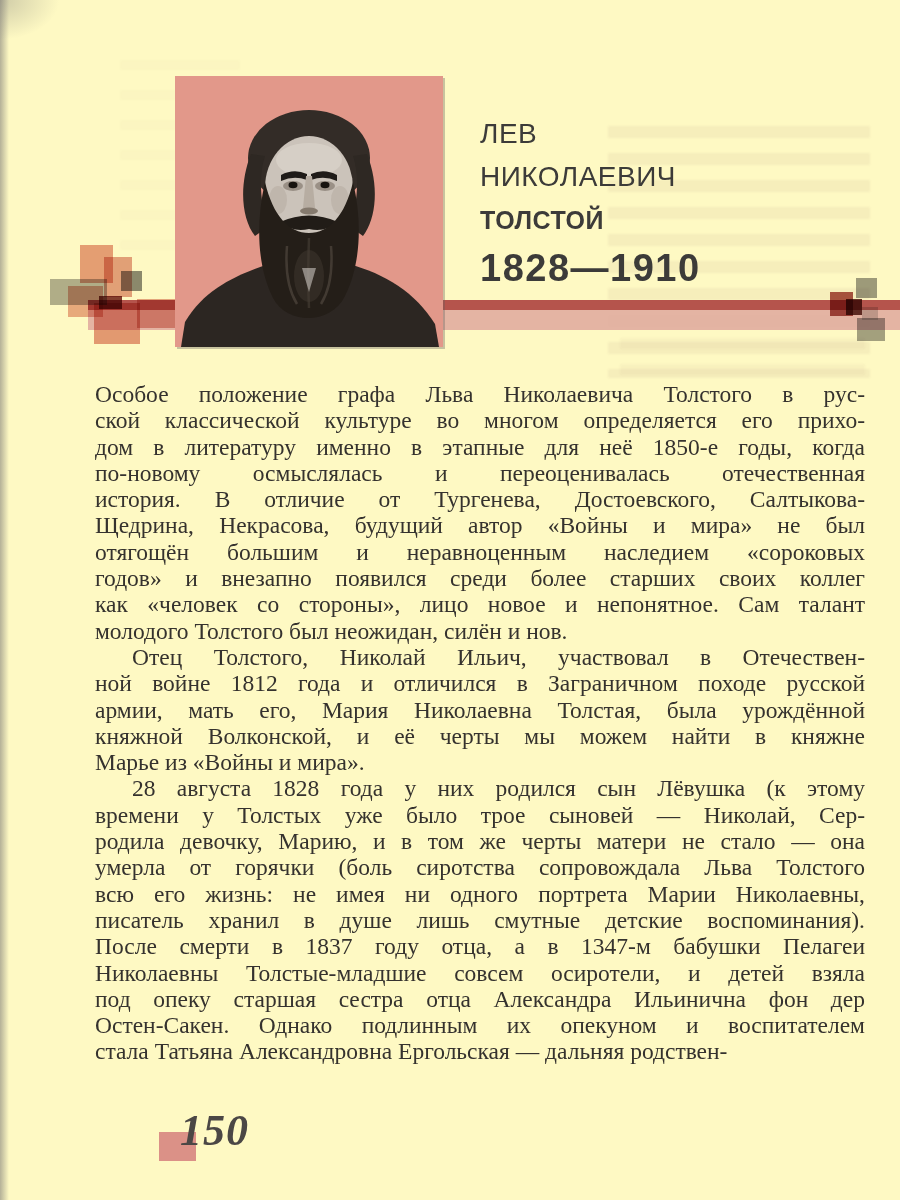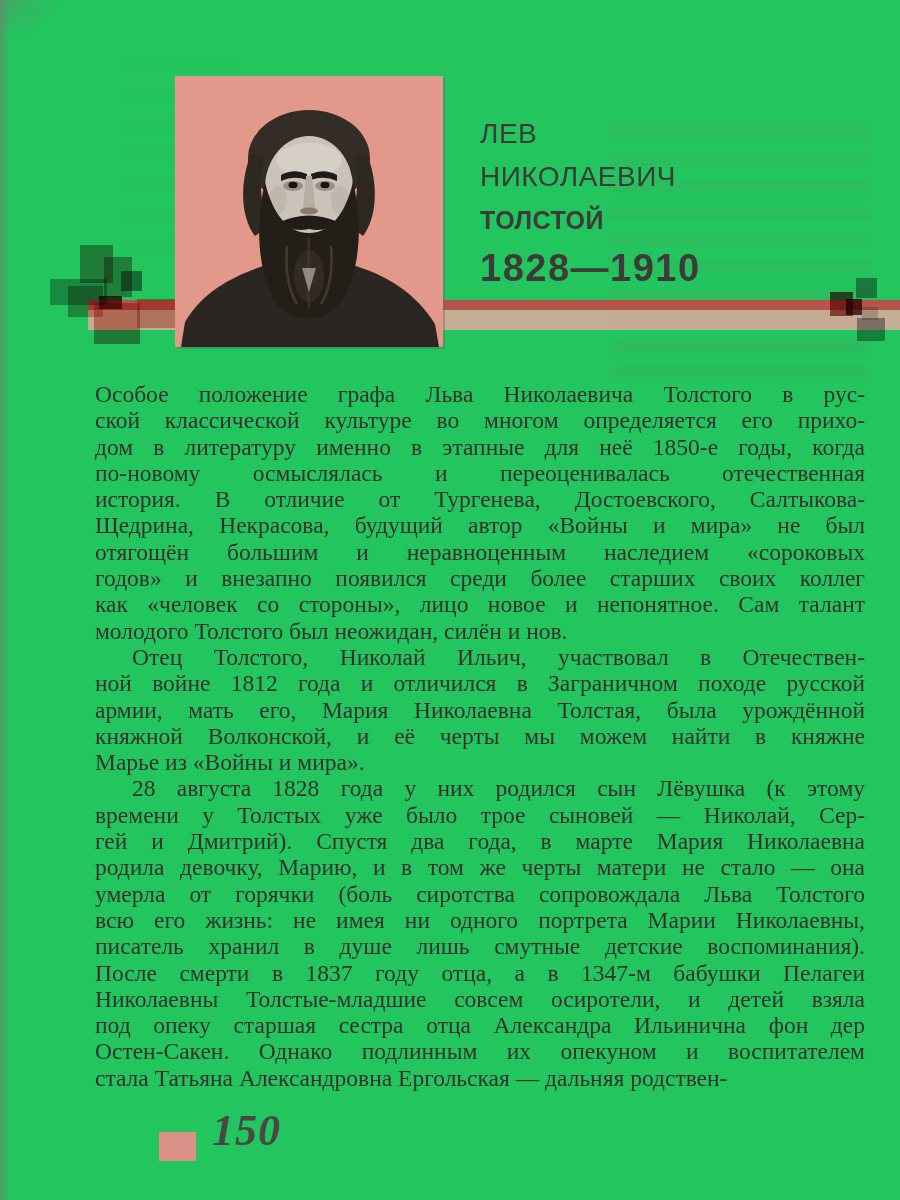--- a/index.html
+++ b/index.html
@@ -1,18 +1,18 @@
 <!DOCTYPE html>
 <html><head>
 <meta charset="utf-8">
 <style>
   html,body{margin:0;padding:0;background:#e8e6e4;}
   .page{
     position:relative; width:900px; height:1200px; margin:0 auto;
-    background:#22c55e; overflow:hidden;
+    background:#fef9c3; overflow:hidden;
     font-family:"Liberation Serif", serif;
   }
   
   .edge-shadow{position:absolute;left:0;top:0;width:9px;height:100%;
     background:linear-gradient(90deg, rgba(120,118,116,.55), rgba(255,255,255,0));}
   .corner-shadow{position:absolute;left:0;top:0;width:60px;height:40px;
     background:radial-gradient(ellipse at 0 0, rgba(120,118,116,.35), rgba(255,255,255,0) 70%);}
 
   
   .stripe{position:absolute;left:88px;top:300px;width:812px;height:30px;z-index:1;}
@@ -49,21 +49,21 @@
   .article{position:absolute;left:95px;top:381px;width:770px;z-index:4;
     color:#35322e;font-size:23.5px;line-height:26.3px;}
   .article .line{text-align:justify;text-align-last:justify;white-space:normal;}
   .article .line.last{text-align-last:left;}
   .article .line.first{text-indent:37px;}
 
   
   .footer-square{position:absolute;left:159px;top:1132px;width:37px;height:29px;background:#db9187;z-index:1;}
   .page-number{position:absolute;left:180px;top:1105px;z-index:2;
     font-family:"Liberation Serif", serif;font-style:italic;font-weight:700;
-    font-size:44px;color:#4b4745;letter-spacing:1px;margin-left:32px;}
+    font-size:44px;color:#4b4745;letter-spacing:1px;}
 </style>
 </head>
 <body>
 
 <div class="page">
 
   <div class="edge-shadow"></div>
   <div class="corner-shadow"></div>
 
   <div class="ghost g1"></div>
@@ -152,21 +152,20 @@
       <div class="line">годов» и внезапно появился среди более старших своих коллег</div>
       <div class="line">как «человек со стороны», лицо новое и непонятное. Сам талант</div>
       <div class="line last">молодого Толстого был неожидан, силён и нов.</div>
       <div class="line first">Отец Толстого, Николай Ильич, участвовал в Отечествен-</div>
       <div class="line">ной войне 1812 года и отличился в Заграничном походе русской</div>
       <div class="line">армии, мать его, Мария Николаевна Толстая, была урождённой</div>
       <div class="line">княжной Волконской, и её черты мы можем найти в княжне</div>
       <div class="line last">Марье из «Войны и мира».</div>
       <div class="line first">28 августа 1828 года у них родился сын Лёвушка (к этому</div>
       <div class="line">времени у Толстых уже было трое сыновей — Николай, Сер-</div>
-      <div class="line">гей и Дмитрий). Спустя два года, в марте Мария Николаевна</div>
       <div class="line">родила девочку, Марию, и в том же черты матери не стало — она</div>
       <div class="line">умерла от горячки (боль сиротства сопровождала Льва Толстого</div>
       <div class="line">всю его жизнь: не имея ни одного портрета Марии Николаевны,</div>
       <div class="line">писатель хранил в душе лишь смутные детские воспоминания).</div>
       <div class="line">После смерти в 1837 году отца, а в 1347-м бабушки Пелагеи</div>
       <div class="line">Николаевны Толстые-младшие совсем осиротели, и детей взяла</div>
       <div class="line">под опеку старшая сестра отца Александра Ильинична фон дер</div>
       <div class="line">Остен-Сакен. Однако подлинным их опекуном и воспитателем</div>
       <div class="line last">стала Татьяна Александровна Ергольская — дальняя родствен-</div>
     </div>

